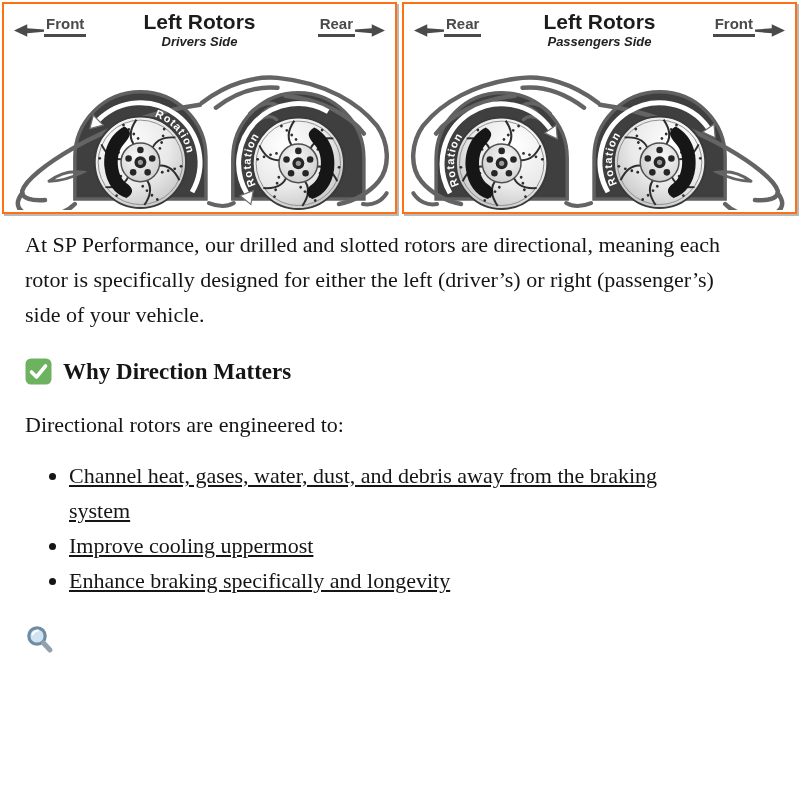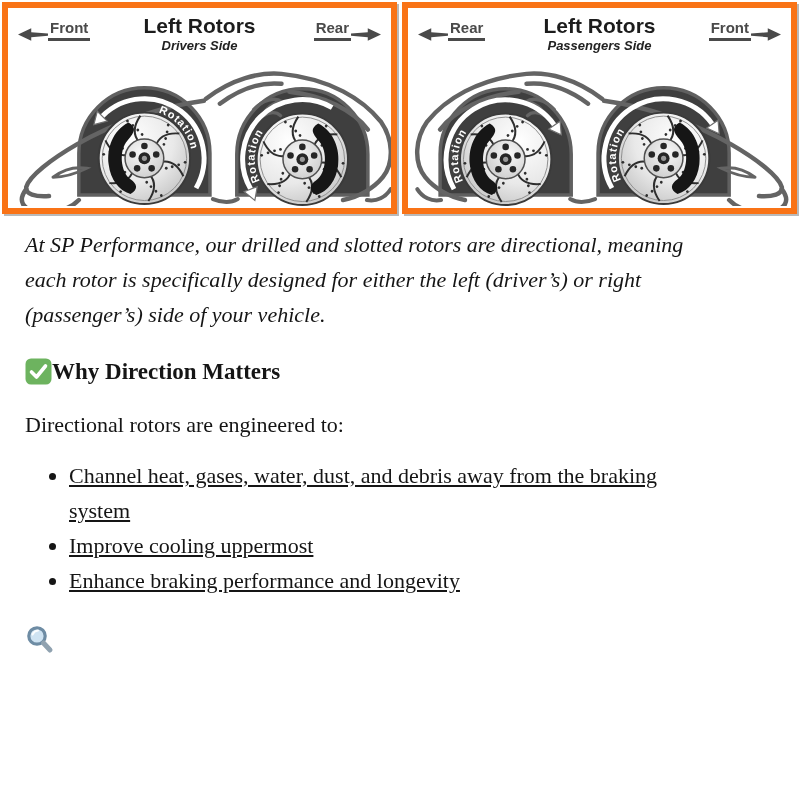--- a/index.html
+++ b/index.html
@@ -6,21 +6,21 @@
   body {
     width:800px; min-height:800px;
     font-family:"Liberation Serif", serif;
     color:#151515;
   }
 
   
   .panels { display:flex; gap:5px; padding:2px 1px 0 2px; }
   .panel {
     position:relative; width:395px; height:212px;
-    border:6px solid #f97316; box-sizing:border-box;
+    border:2px solid #f97316; box-sizing:border-box;
     box-shadow:2px 2px 0 #b9b9b9;
     background:#fff; overflow:hidden;
   }
   .panel-title {
     text-align:center; margin-top:7px; line-height:1;
     font-family:"Liberation Sans", sans-serif;
     font-weight:bold; font-size:21px; color:#1c1c1c;
   }
   .panel-subtitle {
     text-align:center; margin-top:3px; line-height:1;
@@ -43,23 +43,23 @@
   .rothead { fill:#fff; stroke:#707070; stroke-width:1.2; }
   .rot {
     font-family:"Liberation Sans", sans-serif;
     font-weight:bold; font-size:11px; fill:#fff; letter-spacing:1px;
   }
   .sketch { stroke:#646464; stroke-width:4.5; fill:none; stroke-linecap:round; }
   .arch   { fill:#3F3F3F; stroke:#606060; stroke-width:3.5; }
 
   
   .content { padding:0 25px; font-size:22px; line-height:35px; }
-  .intro-par { margin:13px 0 8px; max-width:705px;font-style:italic; }
+  .intro-par { margin:13px 0 8px; max-width:705px; }
   h2.sec {
-    display:flex; align-items:center; 
+    display:flex; align-items:center; gap:11px;
     font-size:23px; line-height:35px; font-weight:bold;
     margin:22px 0 0;
   }
   h2.sec.regular { font-weight:normal; margin-top:26px; }
   h2.sec .emoji { flex:0 0 auto; display:inline-flex; }
   .sec-intro { margin:18px 0 16px; }
   ul.blist { margin:6px 0 0; padding-left:44px; list-style:disc; }
   ul.blist li { max-width:636px;text-decoration:underline; }
 </style>
 </head>
@@ -245,21 +245,21 @@
       </svg>
     </span>
     <span>Why Direction Matters</span>
   </h2>
 
   <p class="sec-intro">Directional rotors are engineered to:</p>
 
   <ul class="blist">
     <li>Channel heat, gases, water, dust, and debris away from the braking system</li>
     <li>Improve cooling uppermost</li>
-    <li>Enhance braking performance and longevity</li>
+    <li>Enhance braking specifically and longevity</li>
   </ul>
 
   <h2 class="sec regular">
     <span class="emoji">
       <svg width="30" height="32" viewBox="0 0 30 32">
         <circle cx="12" cy="12" r="8.2" fill="#CFE3F2" stroke="#6E8CA4" stroke-width="3.2"></circle>
         <path d="M 7.5,10.5 Q 9,7 13,6.5" stroke="#fff" stroke-width="2" fill="none" stroke-linecap="round" opacity="0.9"></path>
         <line x1="18.5" y1="19" x2="25" y2="26" stroke="#90A2B0" stroke-width="5" stroke-linecap="round"></line>
       </svg>
     </span>

